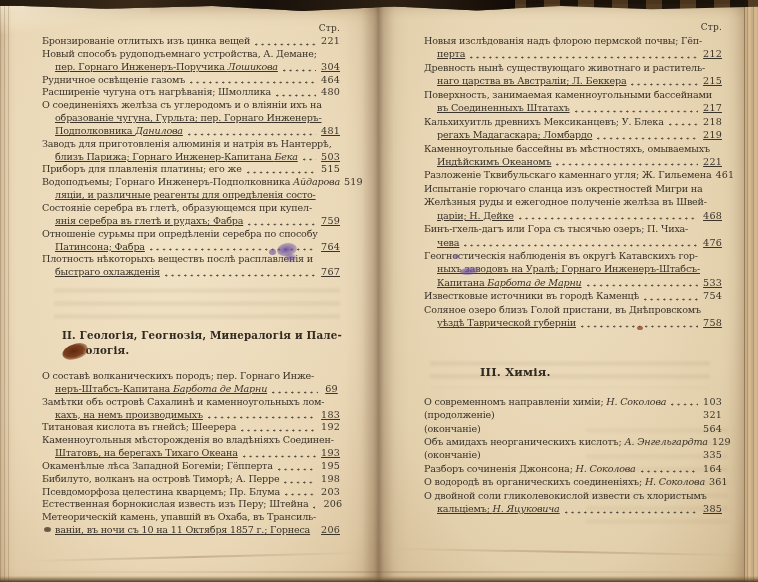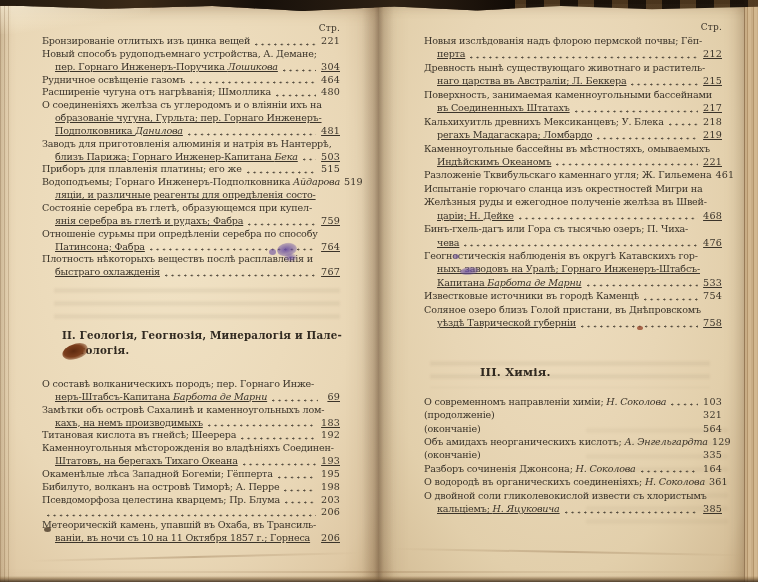--- a/index.html
+++ b/index.html
@@ -54,25 +54,25 @@
   .str{text-align:right;font-size:9px;height:13px;line-height:13px;letter-spacing:.2px;}
   .line{display:flex;align-items:baseline;height:12.85px;line-height:12.85px;}
   .col-right .line{height:13.45px;line-height:13.45px;}
   .t{white-space:pre;flex:0 0 auto;}
   .it{font-style:italic;}
   .ind{padding-left:13px;text-decoration:underline;}
   .dots{flex:1 1 0;min-width:5px;height:3px;align-self:flex-end;margin:0 5px 2px 5px;opacity:.85;
     background-image:radial-gradient(circle at 1.3px 1.5px, var(--ink) .85px, transparent 1.15px);
     background-size:6.4px 3px;background-repeat:repeat-x;}
   .gap{flex:1 1 0;min-width:4px;}
-  .pg{flex:0 0 auto;min-width:17px;text-align:right;letter-spacing:.2px;}
+  .pg{flex:0 0 auto;min-width:17px;text-align:center;letter-spacing:.2px;}
   .right{justify-content:flex-end;}
   .right .pg{margin-left:4px;}
   .section-heading{font-weight:bold;letter-spacing:.2px;color:var(--heading_ink);}
-  .col-left .section-heading{margin:49px 0 20px;font-size:10.3px;}
+  .col-left .section-heading{margin:49px 0 12px;font-size:10.3px;}
   .col-left .hline{line-height:15px;height:15px;white-space:pre;}
   .col-left .hl0{padding-left:20px;}
   .col-left .hl1{padding-left:22px;}
   .col-right .section-heading{margin:34px 0 14px;font-size:11.5px;}
   .col-right .hl0{padding-left:56px;line-height:17px;height:17px;}
 
   
   .blot{position:absolute;z-index:6;border-radius:50%;}
   .purple-a{left:277px;top:243px;width:20px;height:13px;transform:rotate(-10deg);
     background:radial-gradient(ellipse at 45% 50%, rgba(106,79,160,.92) 0%, rgba(106,79,160,.45) 62%, rgba(106,79,160,0) 85%);}
@@ -229,20 +229,21 @@
         <span class="t"><span>Бибилуто, волканъ на островѣ Тиморѣ; А. Перре</span></span>
         <span class="dots"></span>
         <span class="pg">198</span>
       </div>
       <div class="line">
         <span class="t"><span>Псевдоморфоза целестина кварцемъ; Пр. Блума</span></span>
         <span class="dots"></span>
         <span class="pg">203</span>
       </div>
       <div class="line">
+        <span class="t"><span>Естественная борнокислая известь изъ Перу; Штейна</span></span>
         <span class="dots"></span>
         <span class="pg">206</span>
       </div>
       <div class="line">
         <span class="t"><span>Метеорическій камень, упавшій въ Охаба, въ Трансиль-</span></span>
       </div>
       <div class="line ind">
         <span class="t"><span>ваніи, въ ночи съ 10 на 11 Октября 1857 г.; Горнеса</span></span>
         <span class="gap"></span>
         <span class="pg">206</span>

